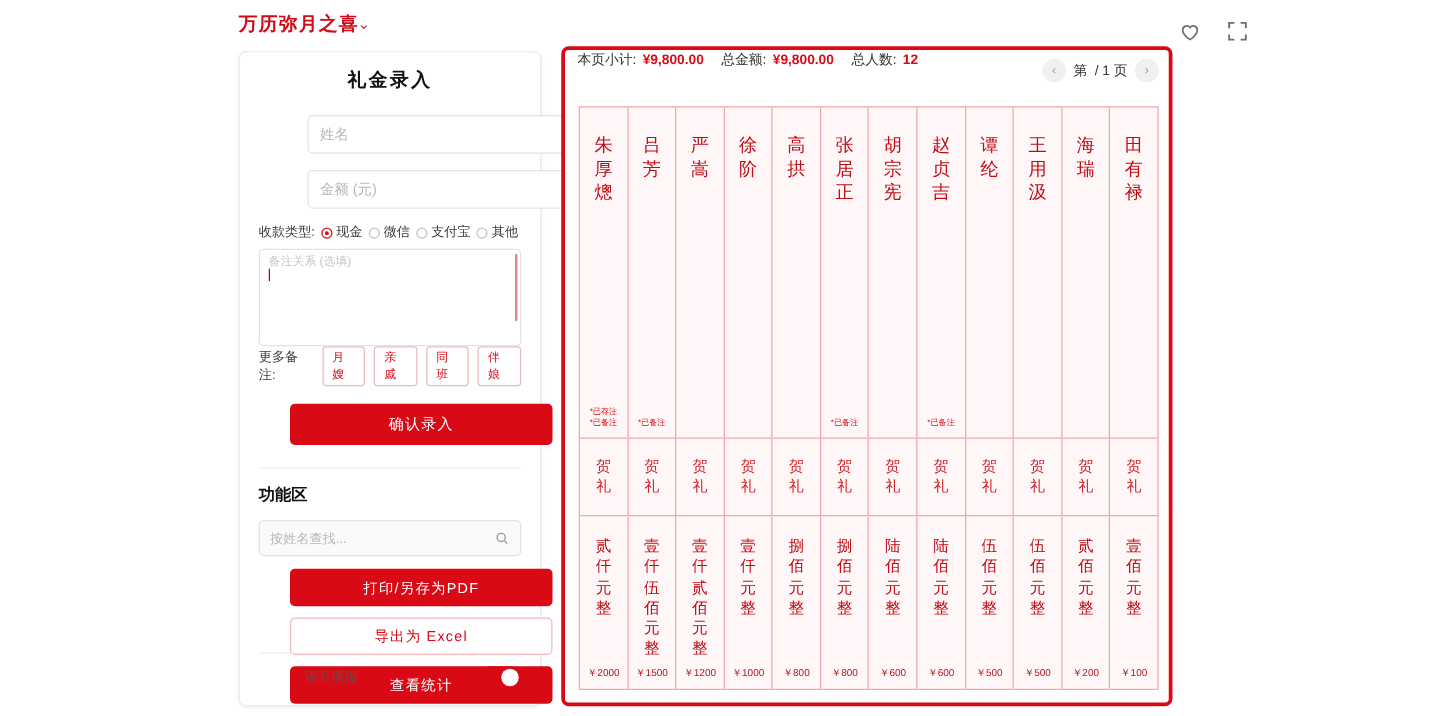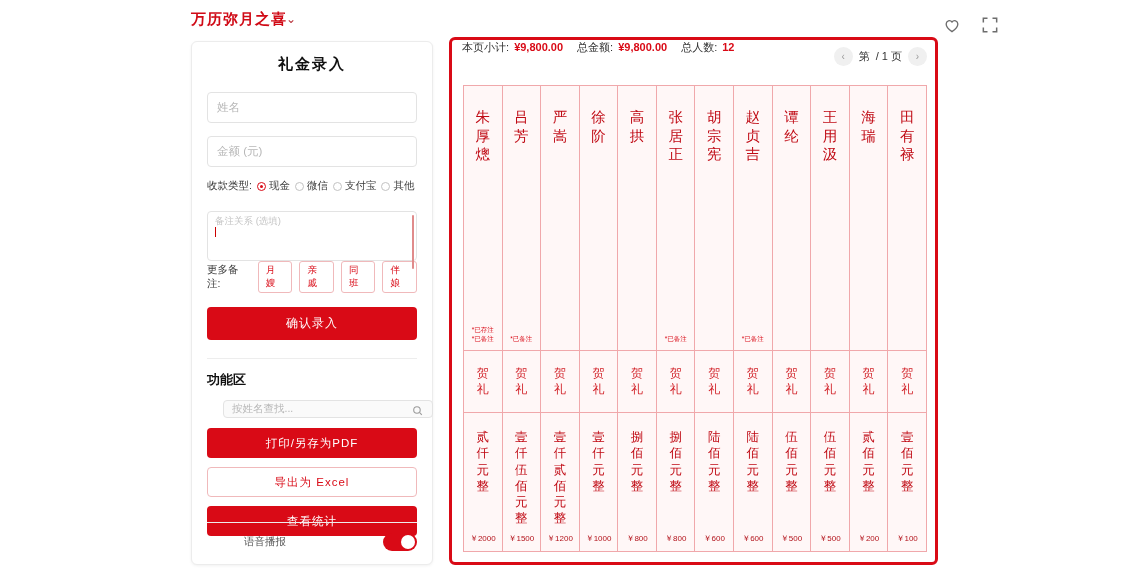--- a/index.html
+++ b/index.html
@@ -40,42 +40,42 @@
     padding: 0 15px;
   }
   .card-title {
     text-align: center; color: #111; font-size: 15px; font-weight: bold;
     margin-top: 13px; letter-spacing: 2px;
   }
   .field {
     margin-top: 13px; width: 100%; height: 31px;
     border: 1px solid #e3e3e3; border-radius: 4px;
     background: #fff; color: #b7b7b7; font-size: 11.5px;
-    padding: 0 9px; display: flex; align-items: center;
+    padding: 0 9px; display: flex; align-items: center; margin-left: 39px;
   }
   .field.first { margin-top: 18px; }
 
   .pay-row {
     margin-top: 12px; display: flex; align-items: center; gap: 5px;
     font-size: 10.5px; color: #3c3c3c; white-space: nowrap;
   }
   .pay-label { color: #3c3c3c; }
   .radio {
     width: 9px; height: 9px; border-radius: 50%;
     border: 1px solid #c2c2c2; display: inline-block; position: relative;
   }
   .radio.on { border-color: #d90a16; }
   .radio.on::after {
     content: ""; position: absolute; left: 2px; top: 2px;
     width: 3px; height: 3px; border-radius: 50%; background: #d90a16;
   }
   .pay-opt { display: flex; align-items: center; gap: 3px; }
 
   .note-box {
-    margin-top: 18px; width: 100%; height: 50px;
+    margin-top: 6px; width: 100%; height: 78px;
     border: 1px solid #e3e3e3; border-radius: 4px; background: #fff;
     position: relative;
     text-align: right;
   }
   .note-box .ph {
     position: absolute; left: 7px; top: 3px; color: #c5c5c5; font-size: 9.5px;
   }
   .note-box .caret {
     position: absolute; left: 7px; top: 15px; width: 1px; height: 10px; background: #c00;
   }
@@ -87,34 +87,34 @@
   .tags-row { display: flex; align-items: center; gap: 7px; }
   .tags-label { font-size: 10.5px; color: #3c3c3c; }
   .tag {
     border: 1px solid #f0b9bb; color: #d90a16; font-size: 9.5px;
     border-radius: 3px; padding: 2px 7px; background: #fff;
   }
 
   .btn {
     width: 100%; height: 33px; border-radius: 4px; border: none;
     display: flex; align-items: center; justify-content: center;
-    font-size: 12px; letter-spacing: 1px; cursor: pointer;
+    font-size: 12px; letter-spacing: 1px; cursor: pointer; margin-left: 25px;
   }
   .btn-primary { background: #d90a16; color: #fff; margin-top: 14px; }
   .btn-outline {
     background: #fff; color: #d90a16; border: 1px solid #f0b9bb;
   }
 
   .divider { margin-top: 18px; height: 1px; background: #ededed; }
   .section-title { margin-top: 12px; font-size: 13px; font-weight: bold; color: #111; }
 
   .search-wrap {
-    margin-top: 11px; width: 100%; height: 18px;
+    margin-top: 11px; width: 100%; height: 29px;
     border: 1px solid #e3e3e3; border-radius: 4px; background: #fafafa;
-    display: flex; align-items: center; padding: 0 8px; margin-left: 16px;
+    display: flex; align-items: center; padding: 0 8px;
   }
   .search-wrap .ph { color: #b7b7b7; font-size: 10.5px; flex: 1; }
   .search-ico { width: 13px; height: 13px; color: #9a9a9a; }
 
   .btn-stack { margin-top: 10px; display: flex; flex-direction: column; gap: 9px; }
   .btn-stack .btn { margin-top: 0; height: 30px; font-size: 11.5px; }
 
   .toggle-row {
     position: absolute; left: 15px; right: 15px; bottom: 13px;
     border-top: 1px solid #ededed; padding-top: 10px;

